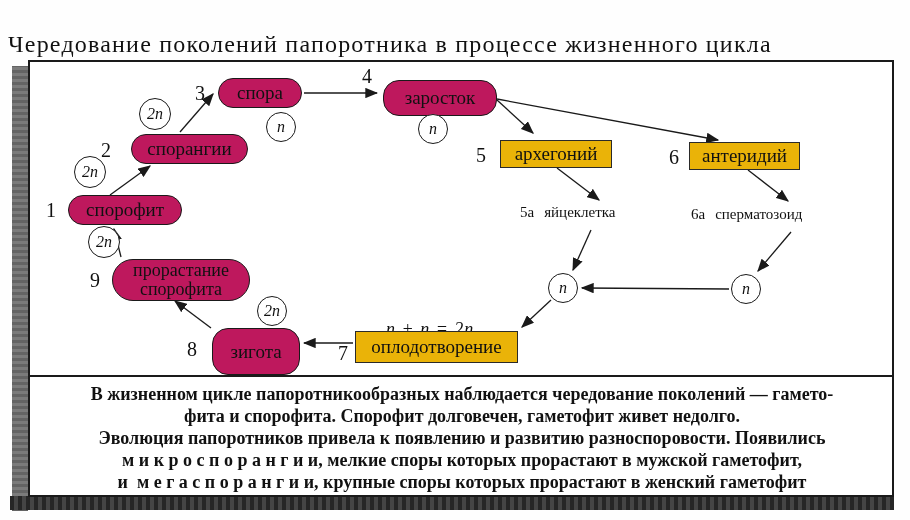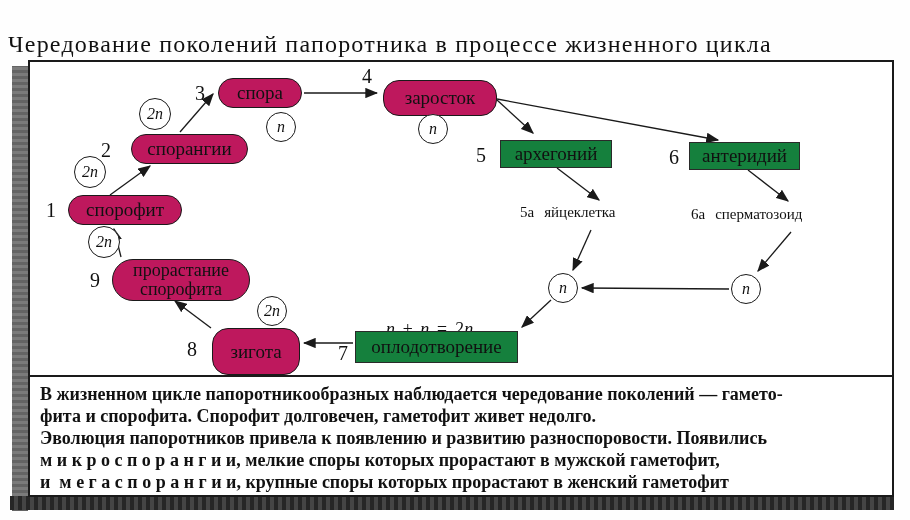--- a/index.html
+++ b/index.html
@@ -18,31 +18,31 @@
   .frame{position:absolute;left:28px;top:60px;width:866px;height:437px;background:#fff;
     border:2px solid #1a1a1a;box-sizing:border-box;}
 
   .diagram{position:relative;width:862px;height:313px;}
   .arrows{position:absolute;left:0;top:0;}
 
   .pill{position:absolute;border:1.5px solid #1a1a1a;border-radius:16px;background:#be185d;
     display:flex;align-items:center;justify-content:center;font-size:19px;box-sizing:border-box;
     white-space:nowrap;}
   .pill.two-line{border-radius:21px;flex-direction:column;line-height:19px;font-size:18px;}
-  .rectbox{position:absolute;border:1.2px solid #2a2a2a;background:#15803d;display:flex;
+  .rectbox{position:absolute;border:1.2px solid #2a2a2a;background:#eab308;display:flex;
     align-items:center;justify-content:center;font-size:19px;box-sizing:border-box;white-space:nowrap;}
   .num{position:absolute;font-size:20px;}
   .circle{position:absolute;border:1.4px solid #1a1a1a;border-radius:50%;background:#fff;
     display:flex;align-items:center;justify-content:center;font-style:italic;font-size:16px;
     box-sizing:border-box;}
   .plain{position:absolute;font-size:15px;white-space:nowrap;font-family:Liberation Serif, serif;}
   .plain .pnum{margin-right:10px;}
   .formula{position:absolute;font-style:italic;font-size:18px;letter-spacing:1px;white-space:nowrap;}
 
-  .caption{border-top:2px solid #1a1a1a;height:120px;padding:6px 8px 0 10px;box-sizing:content-box;}
+  .caption{border-top:2px solid #1a1a1a;height:120px;padding:6px 8px 0 10px;box-sizing:content-box;text-align:center;}
   .cap-line{font-size:18px;font-weight:bold;line-height:22px;white-space:pre;}
 </style>
 </head>
 <body>
 
 <div class="page">
 
   <div class="title">Чередование поколений папоротника в процессе жизненного цикла</div>
 
   <div class="shadow-left"></div>

